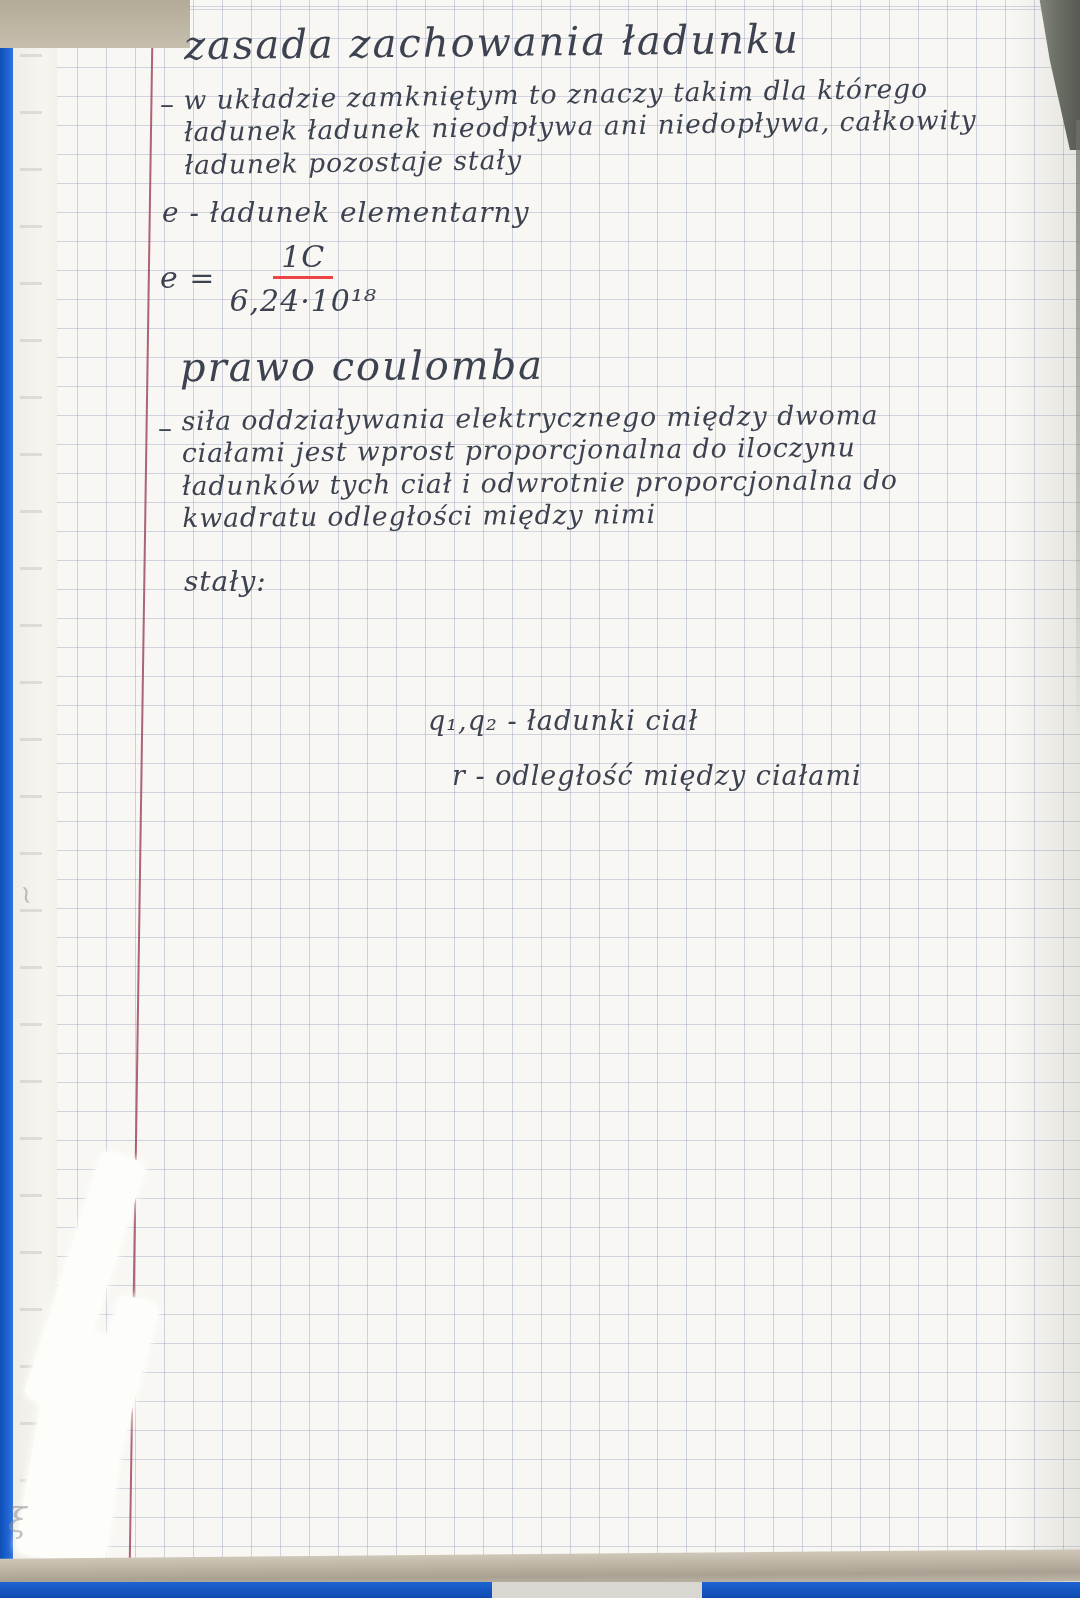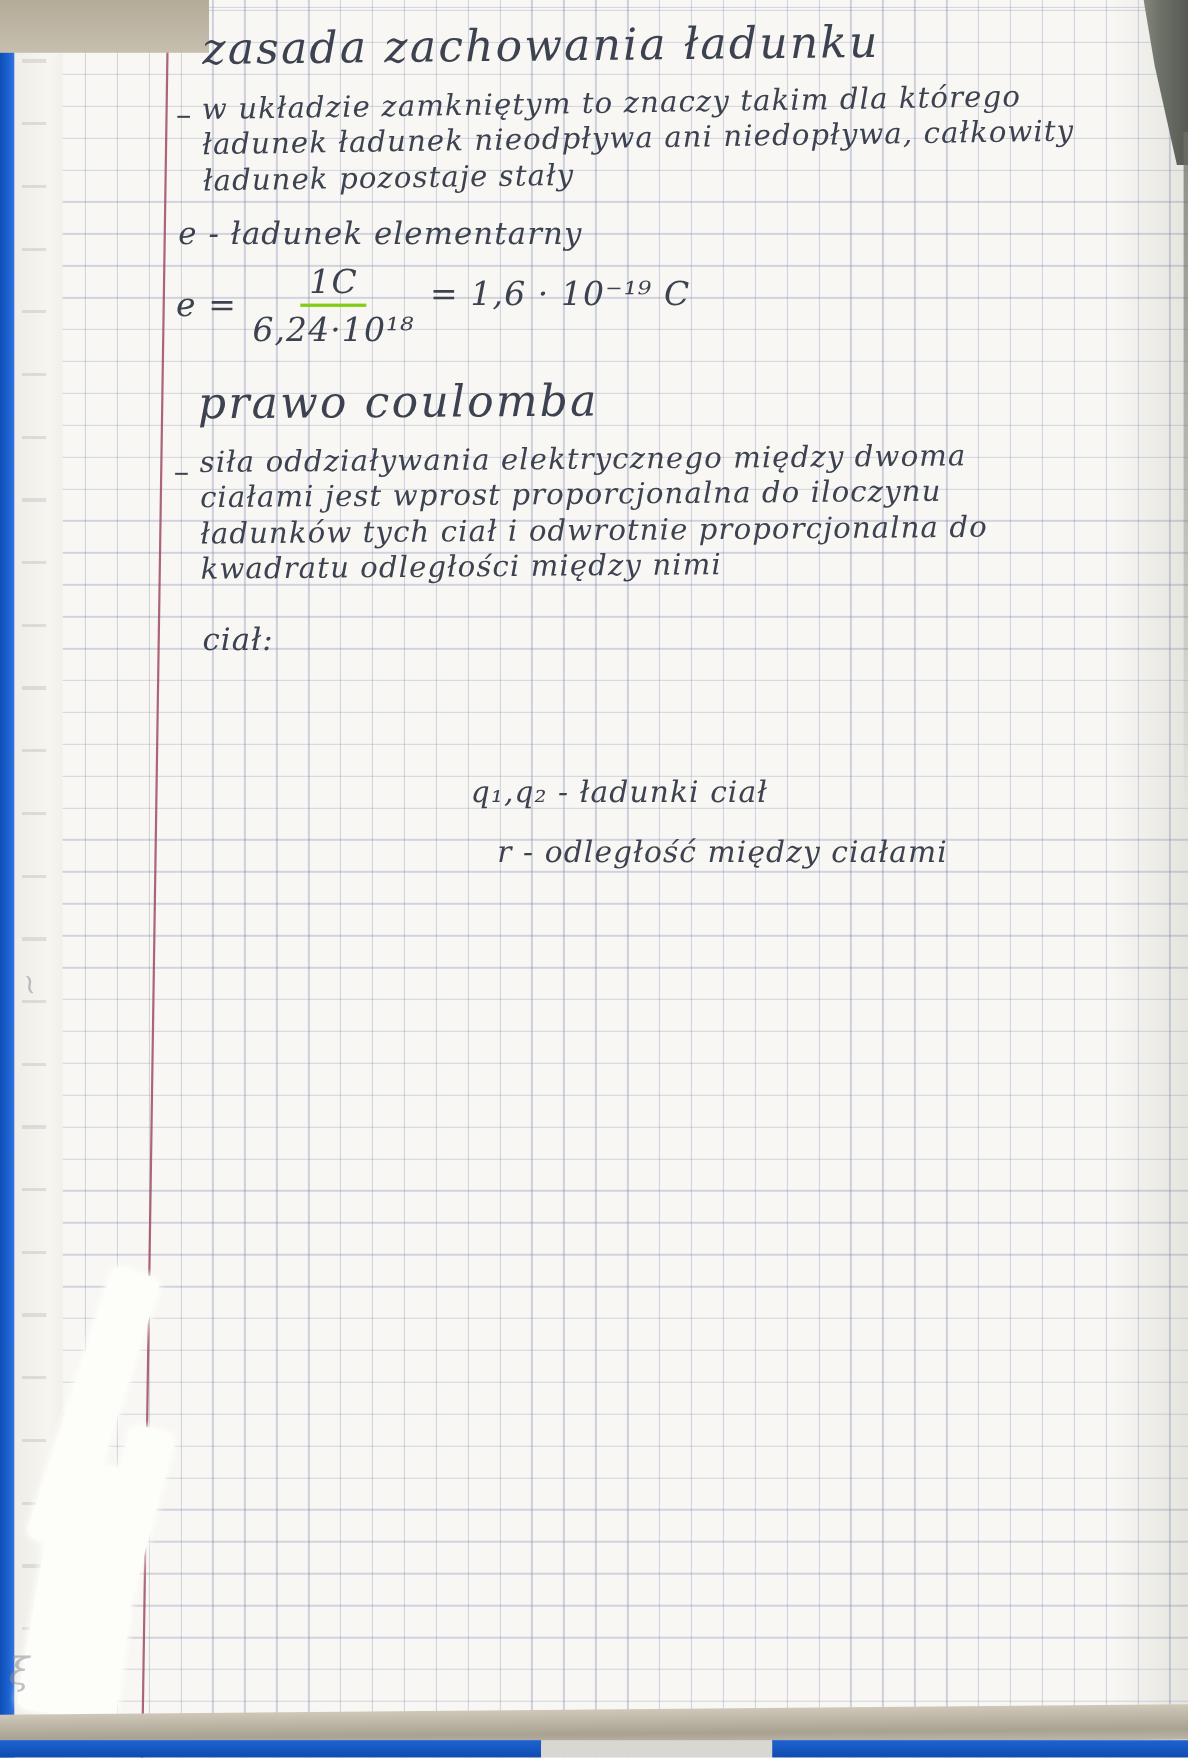--- a/index.html
+++ b/index.html
@@ -95,21 +95,21 @@
     position:absolute;
     font-family:"DejaVu Serif", serif;font-style:italic;
     color:#3d4250;letter-spacing:1px;line-height:1.22;
   }
   .heading{font-size:40px;letter-spacing:2px;}
   .body-text{font-size:26.5px;}
   .body-text .line{white-space:nowrap;}
   .dash{position:absolute;font-size:28px;color:#3d4250;font-style:normal;font-family:"DejaVu Serif",serif;}
   .formula{display:flex;align-items:center;gap:14px;font-size:30px;white-space:nowrap;}
   .frac{display:inline-flex;flex-direction:column;align-items:center;line-height:1.1;}
-  .frac .num{border-bottom:3px solid #84cc16;padding:0 8px 3px;}
+  .frac .num{border-bottom:3px solid #ef4444;padding:0 8px 3px;}
   .frac .den{padding-top:5px;}
   .small-gap{width:56px;}
   .legend-line{font-size:27px;white-space:nowrap;}
 </style>
 </head>
 <body>
 
 <div class="screenshot">
 
   <div class="paper"></div>
@@ -134,34 +134,33 @@
   </div>
 
   <div class="hw body-text" style="left:162px;top:196px;font-size:28px;">e - ładunek elementarny</div>
 
   <div class="hw formula" style="left:160px;top:240px;">
     <span>e =</span>
     <span class="frac">
       <span class="num">1C</span>
       <span class="den">6,24·10¹⁸</span>
     </span>
-    <span style="position:relative;top:-10px;">= 1,6 · 10⁻¹⁹ C</span>
   </div>
 
   <div class="hw heading" style="left:180px;top:342px;transform:rotate(-0.4deg);">prawo coulomba</div>
 
   <div class="dash" style="left:158px;top:412px;">–</div>
   <div class="hw body-text" style="left:182px;top:402px;transform:rotate(-0.5deg);">
     <div class="line">siła oddziaływania elektrycznego między dwoma</div>
     <div class="line">ciałami jest wprost proporcjonalna do iloczynu</div>
     <div class="line">ładunków tych ciał i odwrotnie proporcjonalna do</div>
     <div class="line">kwadratu odległości między nimi</div>
   </div>
 
-  <div class="hw body-text" style="left:184px;top:565px;font-size:28px;">ciał:</div>
+  <div class="hw body-text" style="left:184px;top:565px;font-size:28px;">stały:</div>
 
 
   <div class="hw legend-line" style="left:452px;top:760px;">r  -  odległość między ciałami</div>
   <div class="hw legend-line" style="left:428px;top:705px;">q₁,q₂ - ładunki ciał</div>
 
   <div class="streak s1"></div>
   <div class="streak s2"></div>
   <div class="streak s3"></div>
   <div class="streak s4"></div>
 

